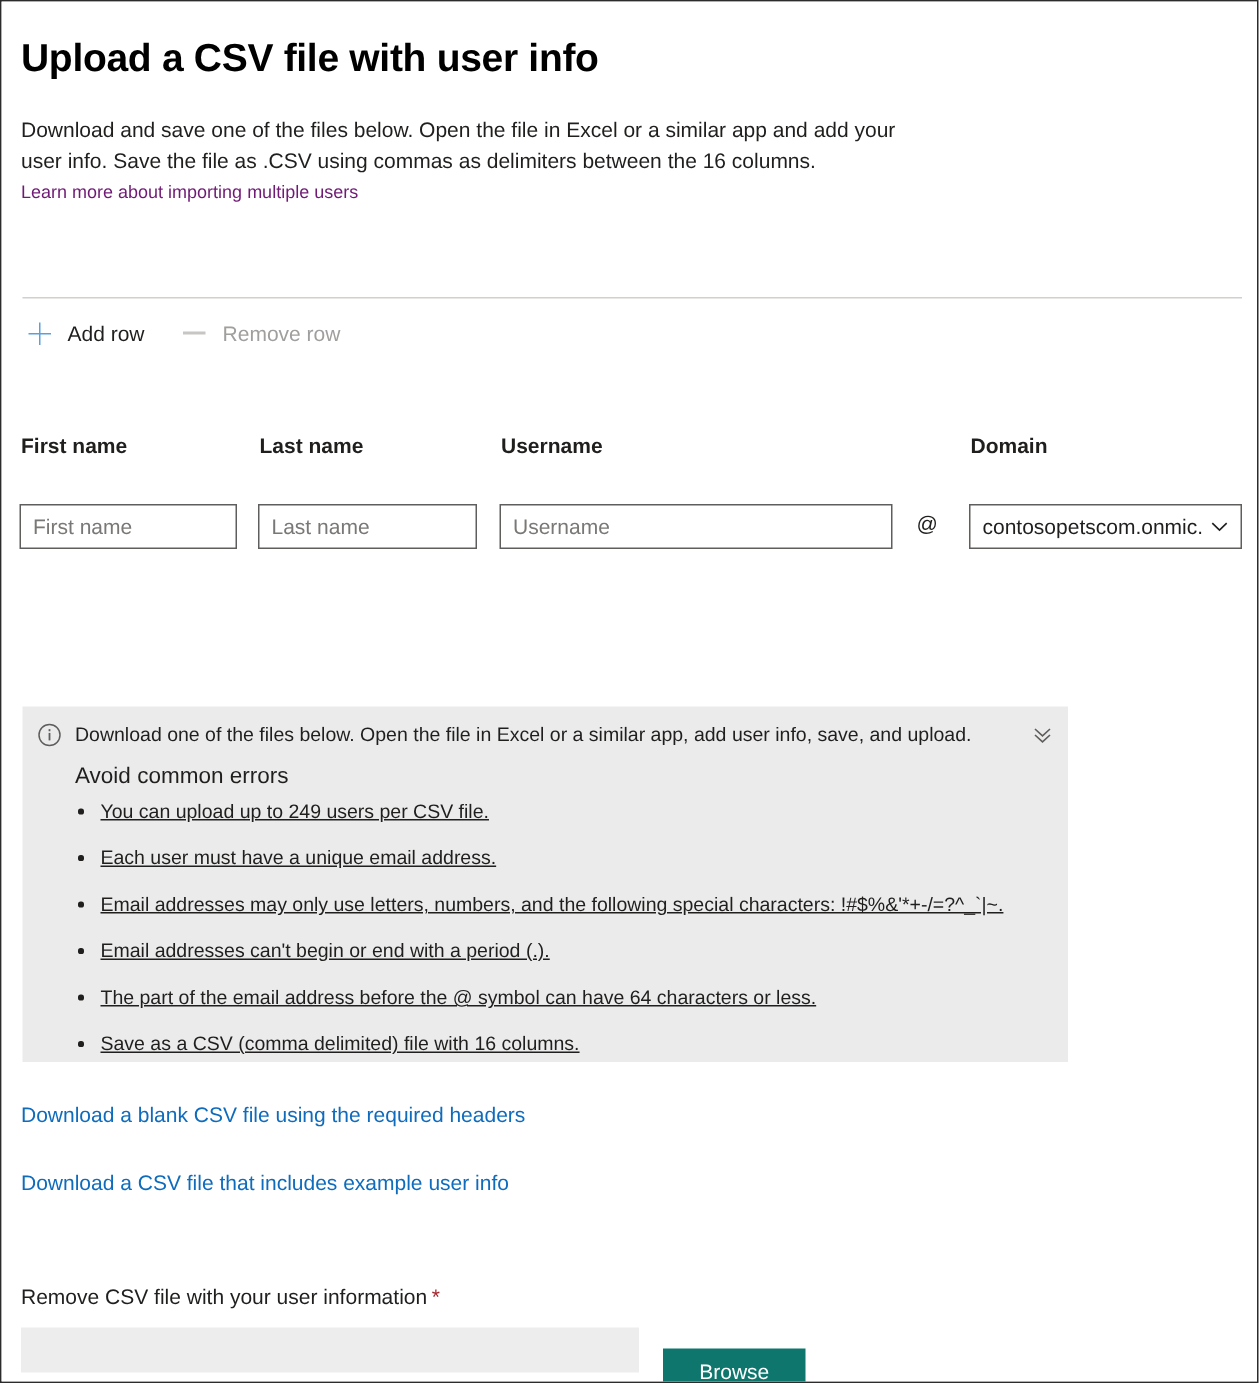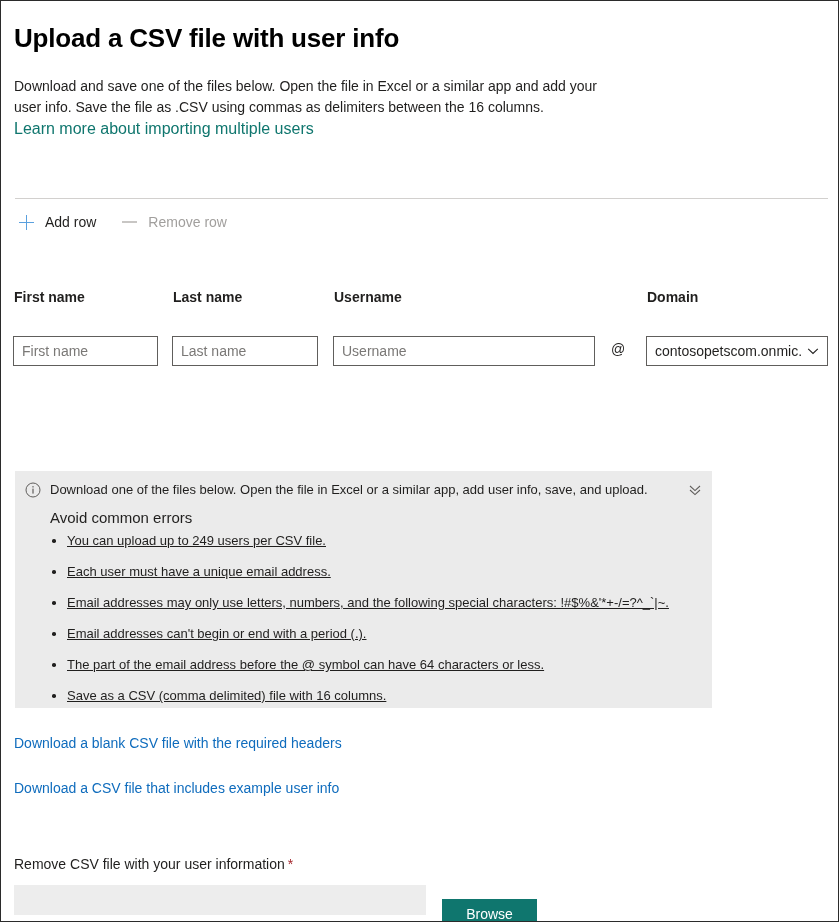--- a/index.html
+++ b/index.html
@@ -42,23 +42,23 @@
     left: 13px;
     top: 75px;
     width: 600px;
     font-size: 14px;
     line-height: 21px;
     color: #201f1e;
   }
   .intro-link {
     display: block;
     margin-top: 0px;
-    color: #0f766e;
+    color: #701a75;
     text-decoration: none;
-    font-size: 16px;
+    font-size: 12px;
     line-height: 21px;
     cursor: pointer;
   }
 
   
   .divider {
     position: absolute;
     left: 14px;
     top: 197px;
     width: 813px;
@@ -405,21 +405,21 @@
     <ul class="info-list">
       <li>You can upload up to 249 users per CSV file.</li>
       <li>Each user must have a unique email address.</li>
       <li>Email addresses may only use letters, numbers, and the following special characters: !#$%&amp;'*+-/=?^_`|~.</li>
       <li>Email addresses can't begin or end with a period (.).</li>
       <li>The part of the email address before the @ symbol can have 64 characters or less.</li>
       <li>Save as a CSV (comma delimited) file with 16 columns.</li>
     </ul>
   </div>
 
-  <a class="dl-link" id="dl1">Download a blank CSV file with the required headers</a>
+  <a class="dl-link" id="dl1">Download a blank CSV file using the required headers</a>
   <a class="dl-link" id="dl2">Download a CSV file that includes example user info</a>
 
   <div class="upload-label">
     <span>Remove CSV file with your user information</span><span class="req-star">*</span>
   </div>
   <div class="filebox"></div>
   <button class="browse-btn">Browse</button>
 
 </div>
 

